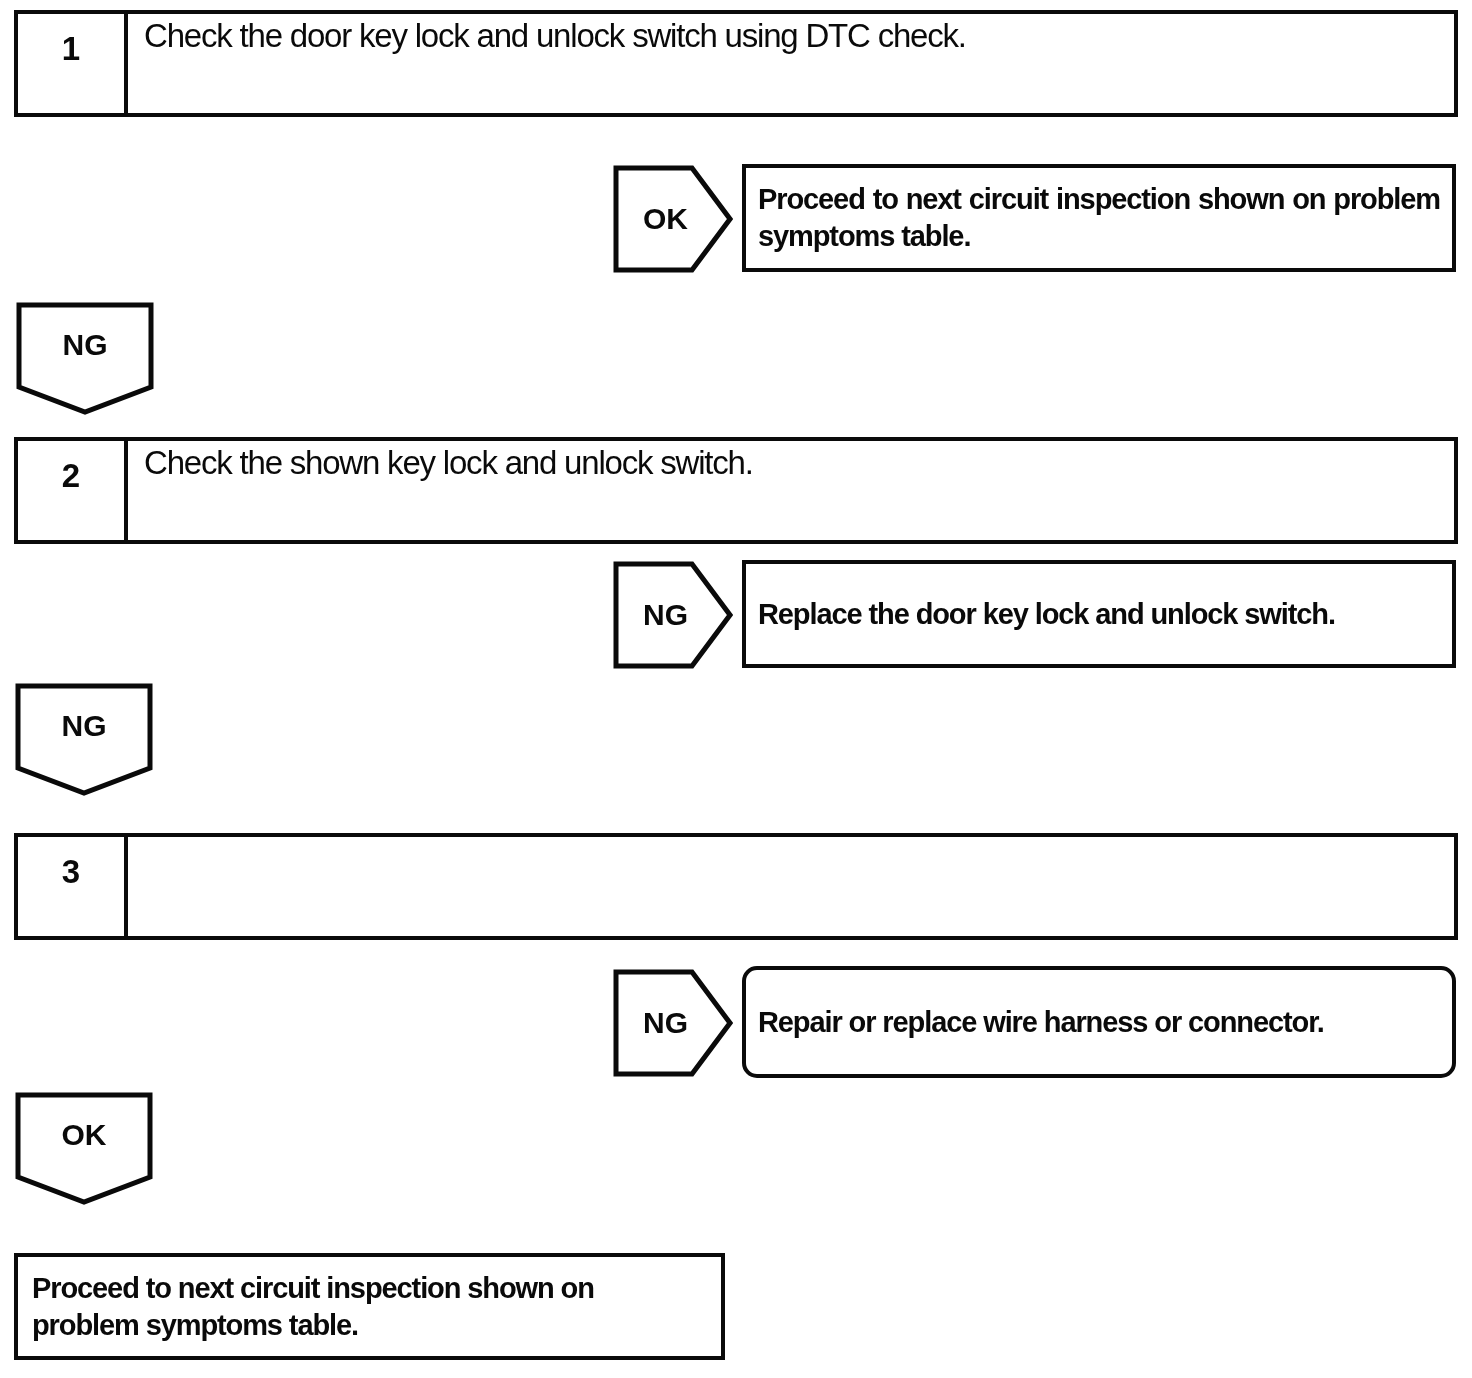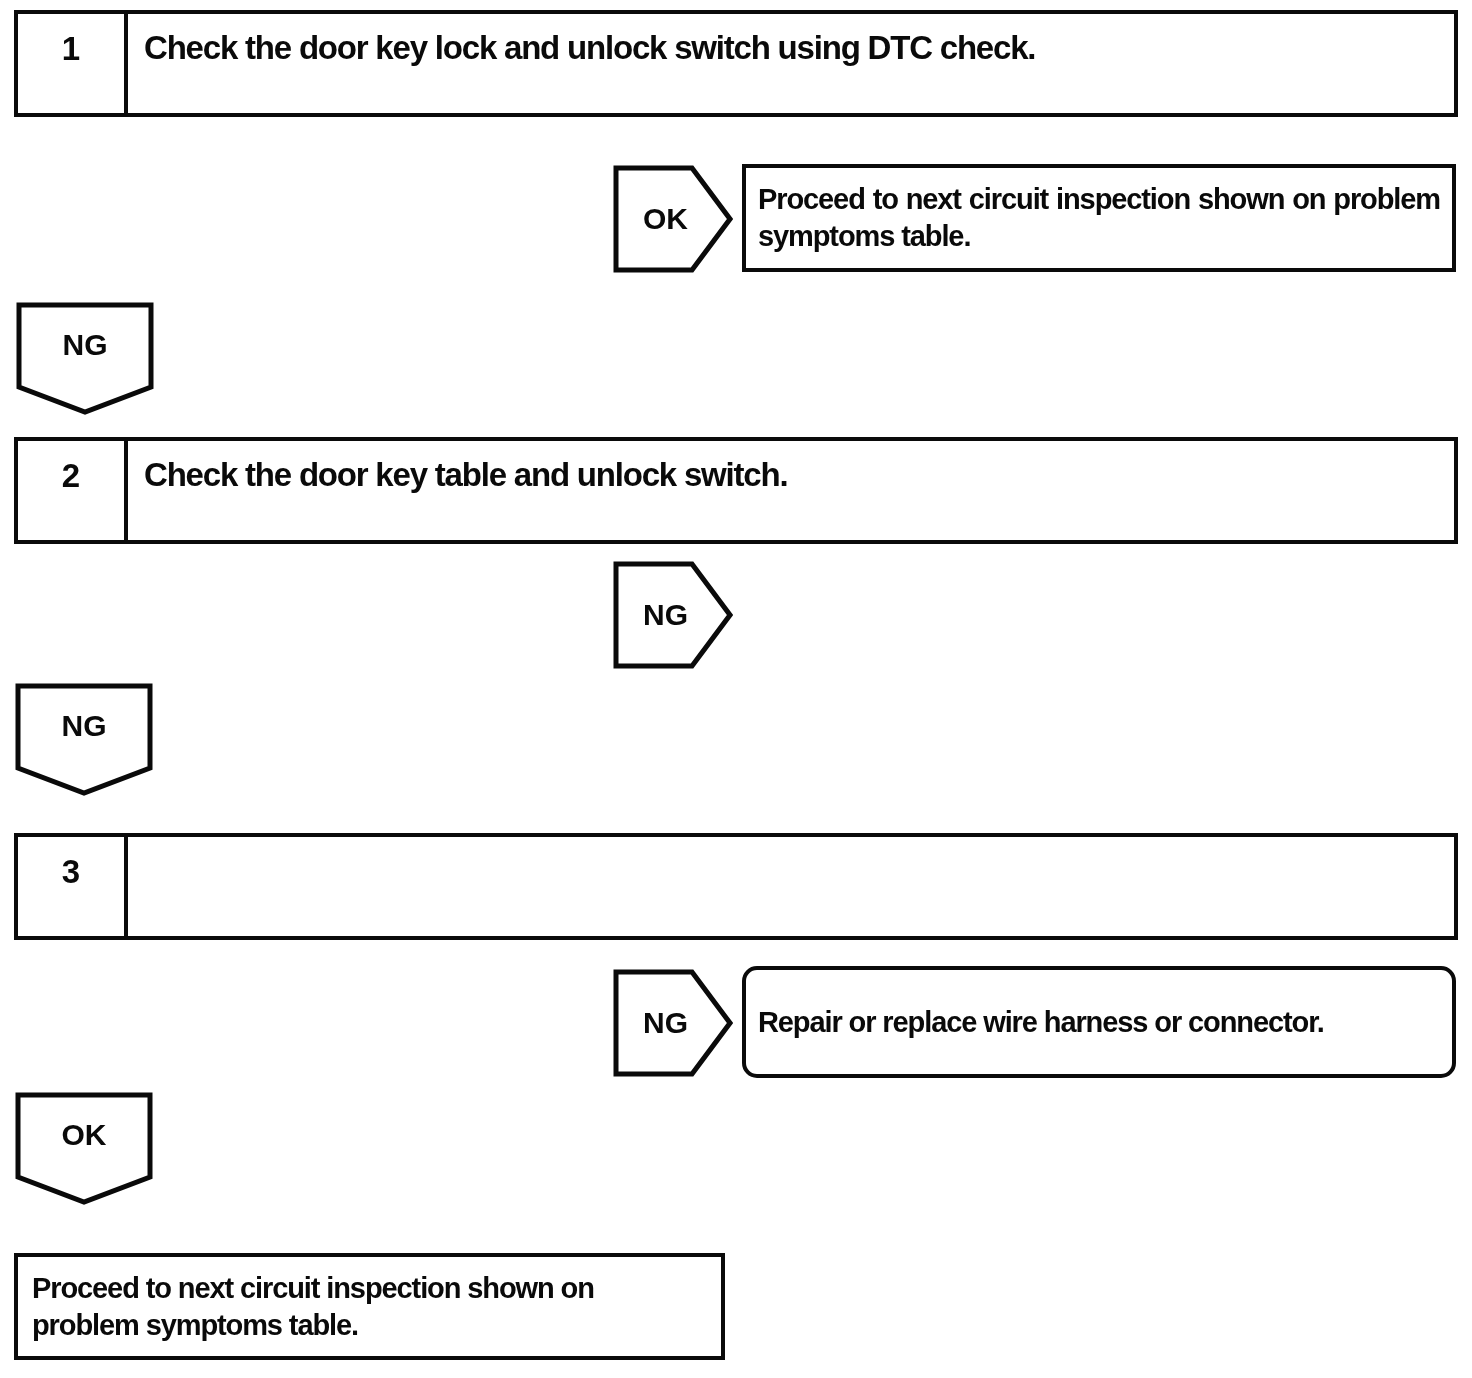--- a/index.html
+++ b/index.html
@@ -31,23 +31,23 @@
     border-right: 4px solid #0a0a0a;
     box-sizing: border-box;
     text-align: center;
     padding-top: 16px;
     font-size: 33px;
     font-weight: bold;
     flex: 0 0 auto;
   }
   .titlecell {
     flex: 1;
-    padding: 15px 22px 0 16px;
+    padding: 3px 22px 0 16px;
     font-size: 33px;
-    font-weight: bold;
+    font-weight: normal;
     line-height: 37px;
     letter-spacing: -1.2px;
   }
   .branch-arrow {
     position: absolute;
     left: 613px;
     width: 120px;
     height: 108px;
   }
   .branch-arrow svg { display: block; }
@@ -138,28 +138,31 @@
 
   <div class="pennant" style="left:16px; top:302px;">
     <svg width="138" height="113" viewBox="0 0 138 113">
       <polygon points="3,3 135,3 135,85 69,110 3,85" fill="#ffffff" stroke="#0a0a0a" stroke-width="5" stroke-linejoin="miter"></polygon>
     </svg>
     <div class="lbl">NG</div>
   </div>
 
   <div class="stepbox" style="top:437px;">
     <div class="numcell">2</div>
-    <div class="titlecell">Check the door key table and unlock switch.</div>
+    <div class="titlecell">Check the shown key lock and unlock switch.</div>
   </div>
 
   <div class="branch-arrow" style="top:561px;">
     <svg width="120" height="108" viewBox="0 0 120 108">
       <polygon points="3,3 79,3 117,54 79,105 3,105" fill="#ffffff" stroke="#0a0a0a" stroke-width="5" stroke-linejoin="miter"></polygon>
     </svg>
     <div class="lbl">NG</div>
+  </div>
+  <div class="resultbox" style="top:560px; height:108px;">
+    <div class="txt">Replace the door key lock and unlock switch.</div>
   </div>
 
   <div class="pennant" style="left:15px; top:683px;">
     <svg width="138" height="113" viewBox="0 0 138 113">
       <polygon points="3,3 135,3 135,85 69,110 3,85" fill="#ffffff" stroke="#0a0a0a" stroke-width="5" stroke-linejoin="miter"></polygon>
     </svg>
     <div class="lbl">NG</div>
   </div>
 
   <div class="stepbox" style="top:833px;">

